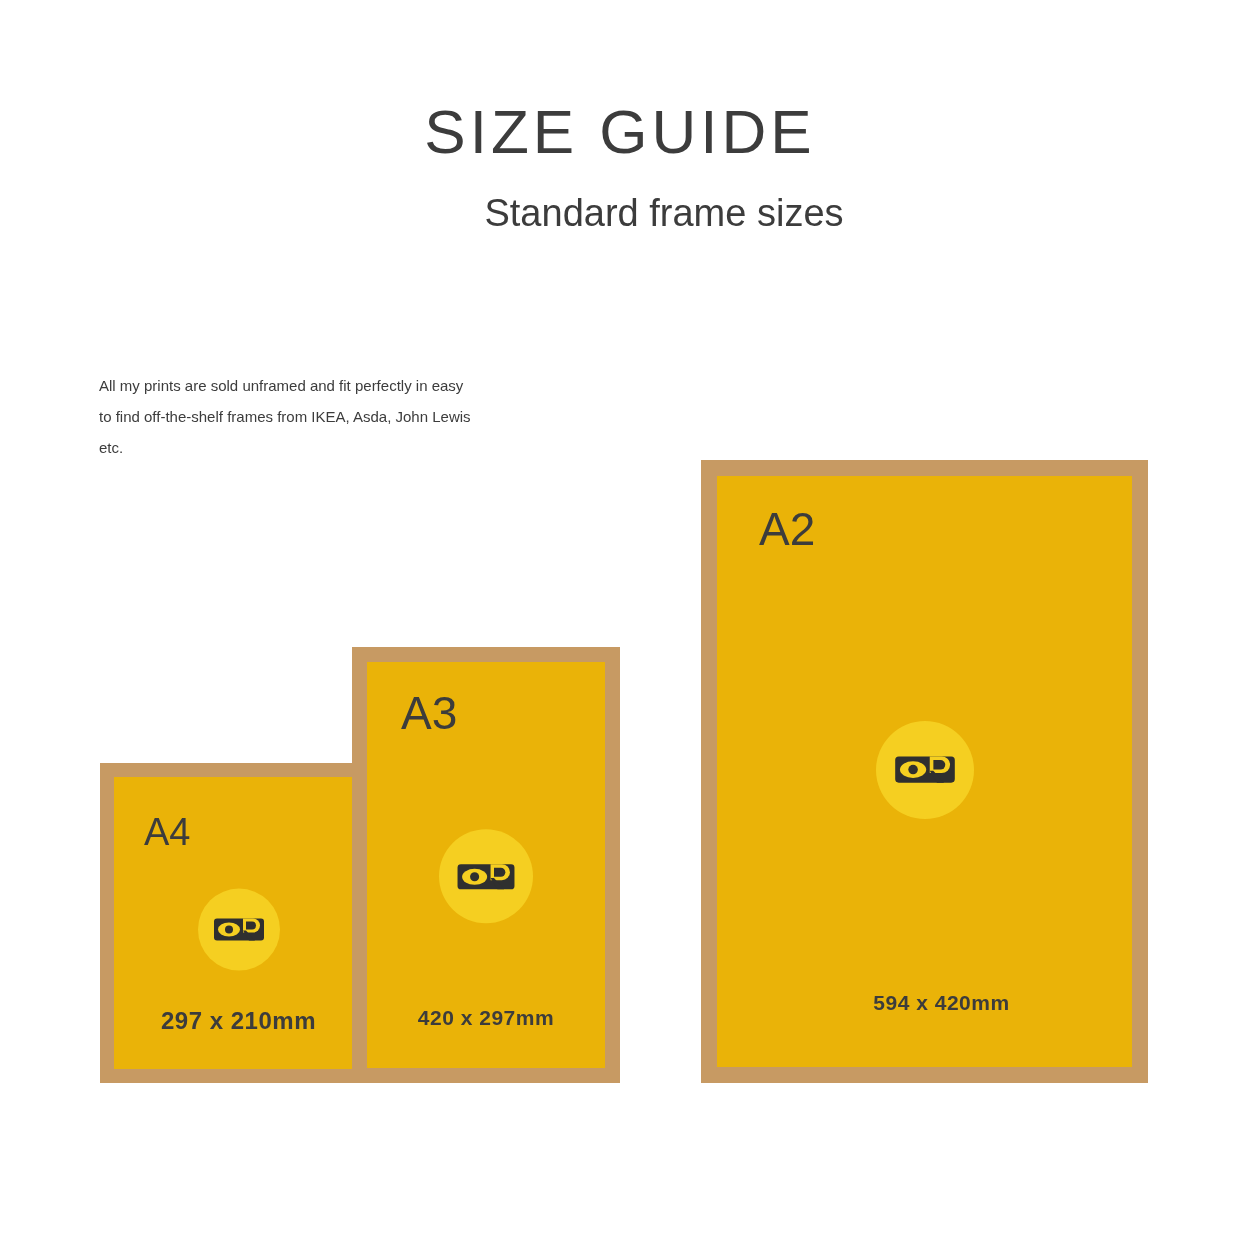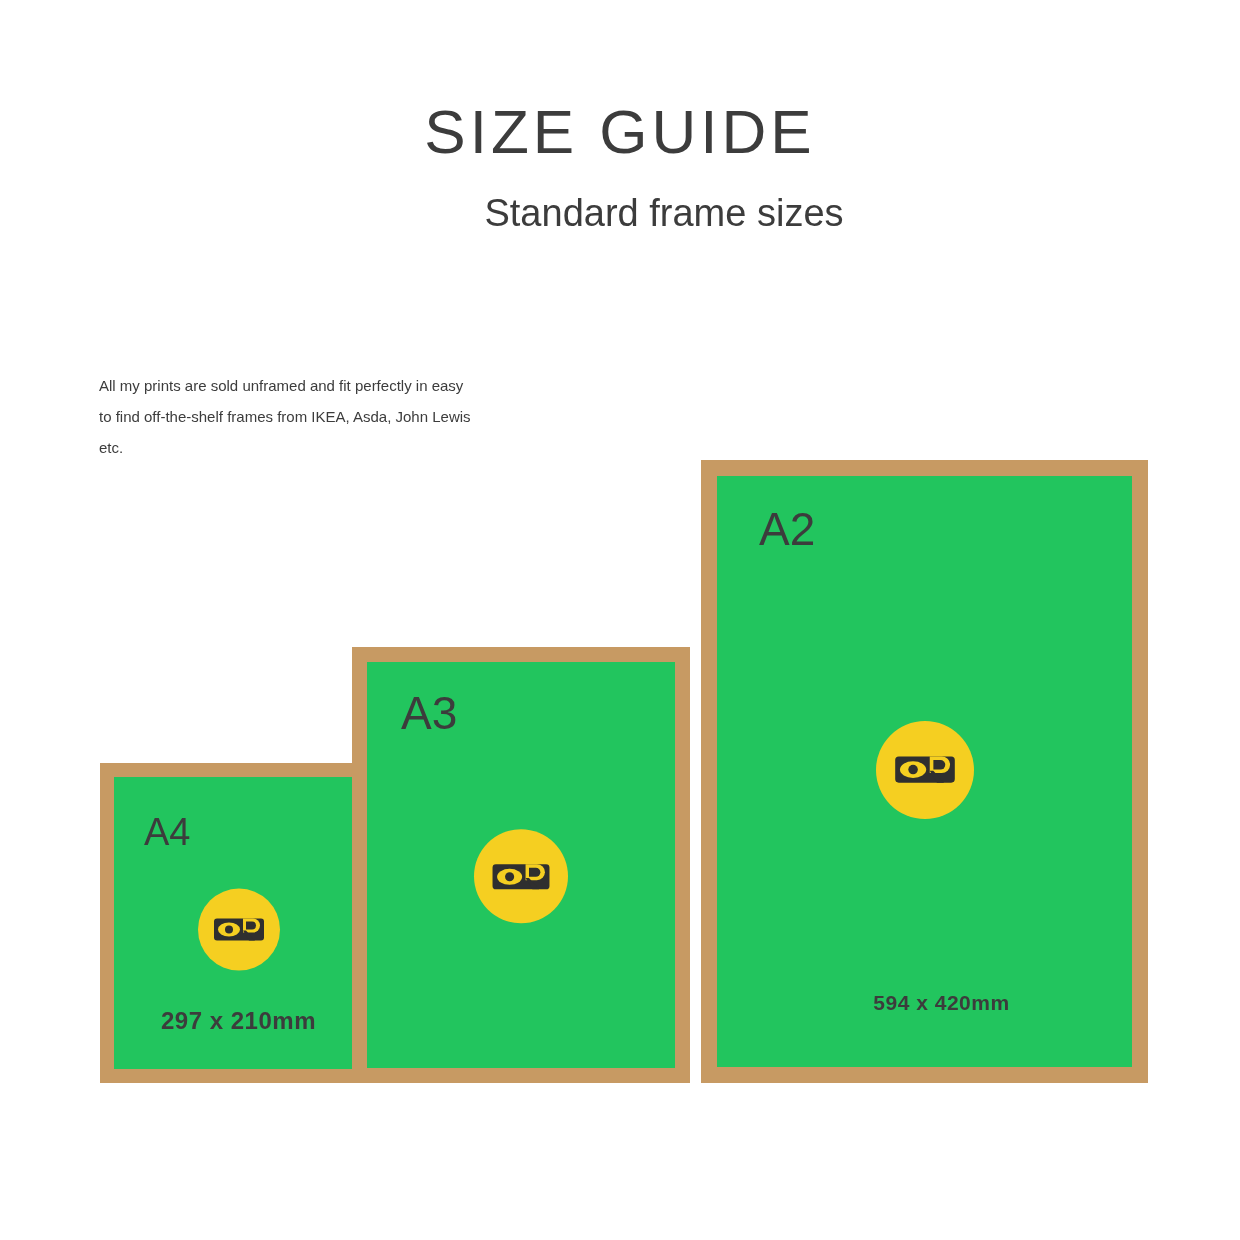--- a/index.html
+++ b/index.html
@@ -46,33 +46,33 @@
     width: 380px;
     font-size: 15px;
     line-height: 31px;
     color: #3c3c3c;
   }
 
   
   .frame {
     position: absolute;
     box-sizing: border-box;
-    background: #22c55e;
+    background: #eab308;
   }
   .frame-a4 {
     left: 100px;
     top: 763px;
     width: 277px;
     height: 320px;
     border: 14px solid #c79a63;
   }
   .frame-a3 {
     left: 352px;
     top: 647px;
-    width: 338px;
+    width: 268px;
     height: 436px;
     border: 15px solid #c79a63;
   }
   .frame-a2 {
     left: 701px;
     top: 460px;
     width: 447px;
     height: 623px;
     border: 16px solid #c79a63;
   }
@@ -168,20 +168,21 @@
         <ellipse cx="16" cy="18" rx="11" ry="7"></ellipse>
         <path d="M30 7 h10 a7 7 0 0 1 0 14 h-10 z"></path>
       </g>
       <g fill="#2f2f2f">
         <circle cx="16" cy="18" r="4"></circle>
         <path d="M33 10 h6 a4 4 0 0 1 0 8 h-6 z"></path>
         <path d="M33 19 l9 10 h-6 l-6 -10 z"></path>
       </g>
     </svg>
   </div>
+  <div class="frame-dims">420 x 297mm</div>
 </div>
 
 <div class="frame frame-a2">
   <div class="frame-label">A2</div>
   <div class="logo">
     <svg width="62" height="43" viewBox="0 0 52 36" aria-hidden="true">
       <g fill="#2f2f2f">
         <rect x="1" y="7" width="50" height="22" rx="3"></rect>
       </g>
       <g fill="#f5cf21">

